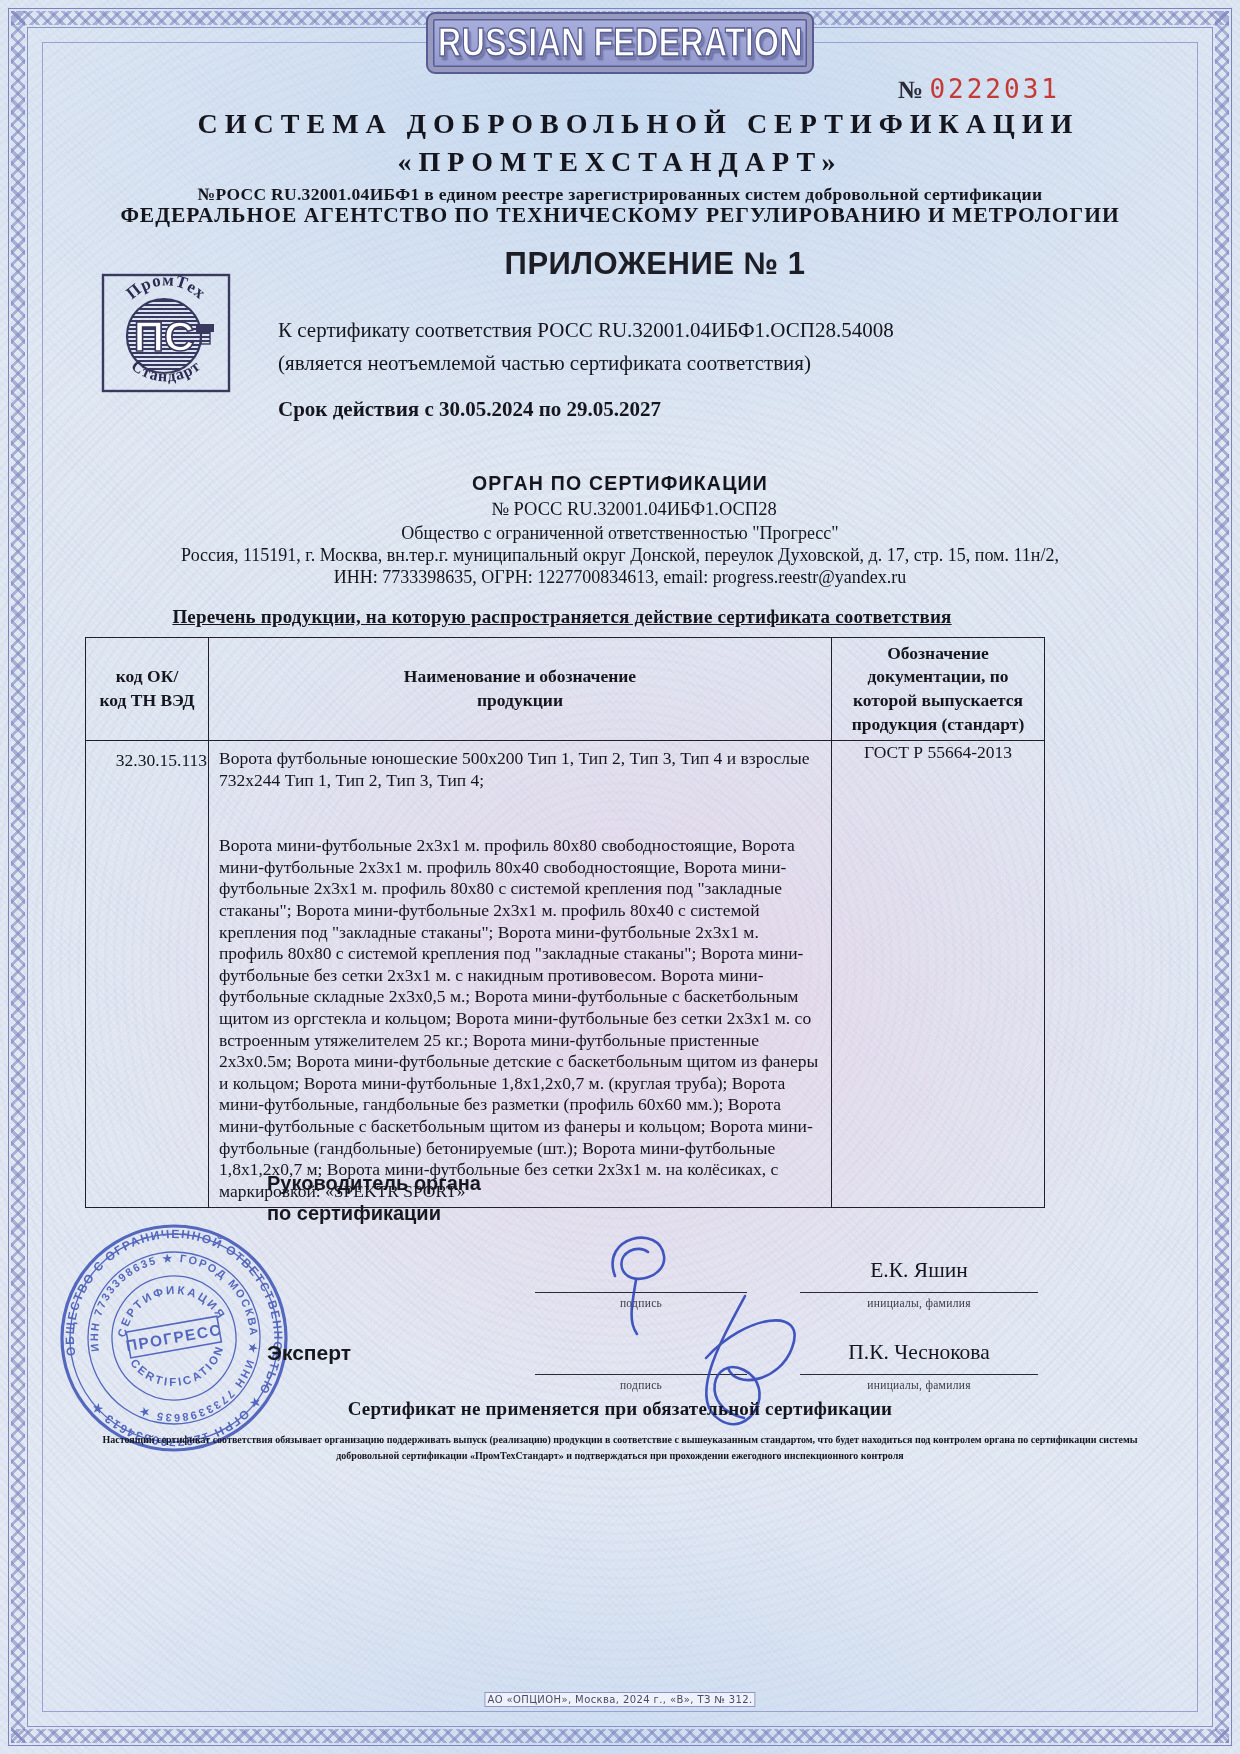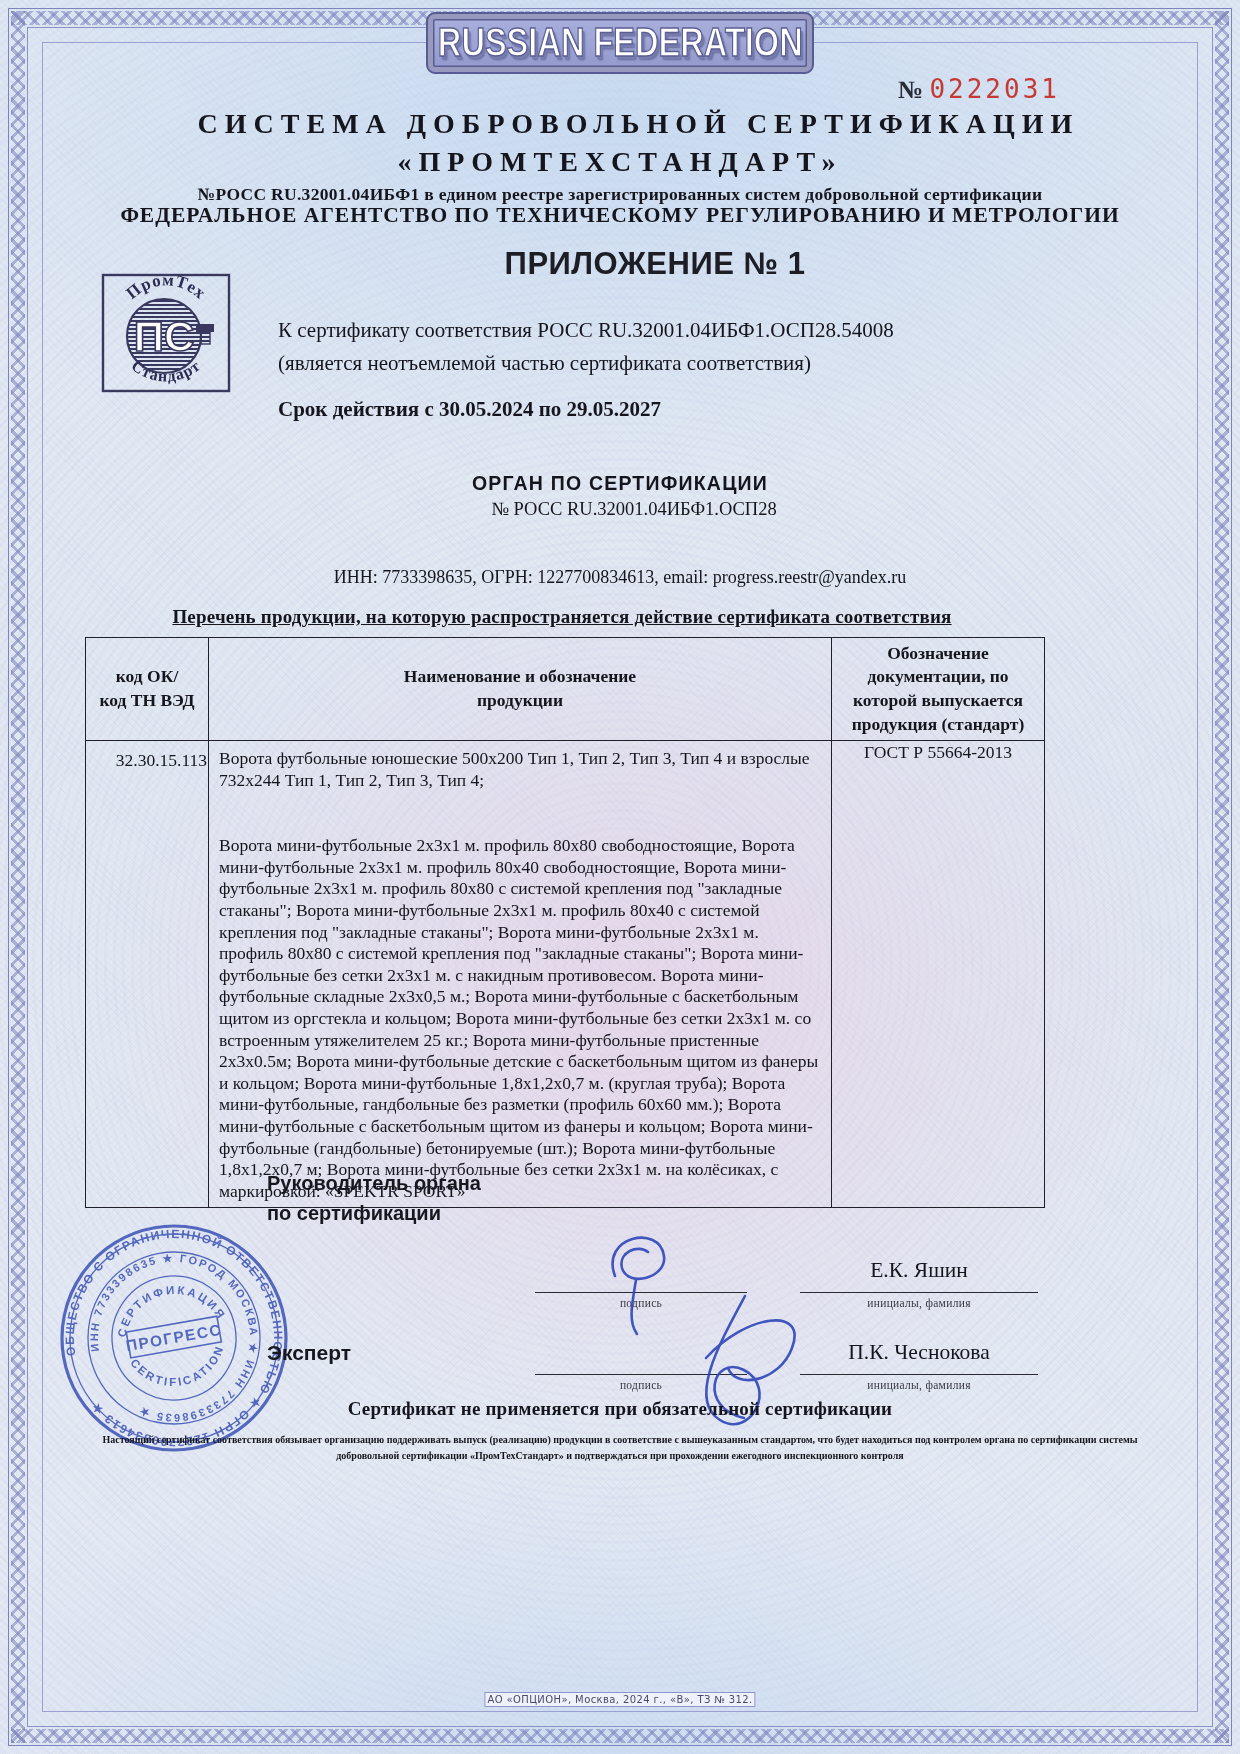--- a/index.html
+++ b/index.html
@@ -146,20 +146,22 @@
       <textPath href="#arcBot" startOffset="50%" text-anchor="middle">Стандарт</textPath>
     </text>
   </svg>
 
   <div class="abs kcert">К сертификату соответствия РОСС RU.32001.04ИБФ1.ОСП28.54008</div>
   <div class="abs integral">(является неотъемлемой частью сертификата соответствия)</div>
   <div class="abs validity">Срок действия с 30.05.2024 по 29.05.2027</div>
 
   <div class="abs ctr org-heading">ОРГАН ПО СЕРТИФИКАЦИИ</div>
   <div class="abs ctr org-number">№ РОСС RU.32001.04ИБФ1.ОСП28</div>
+  <div class="abs ctr org-name">Общество с ограниченной ответственностью "Прогресс"</div>
+  <div class="abs ctr org-address">Россия, 115191, г. Москва, вн.тер.г. муниципальный округ Донской, переулок Духовской, д. 17, стр. 15, пом. 11н/2,</div>
   <div class="abs ctr org-details">ИНН: 7733398635, ОГРН: 1227700834613, email: progress.reestr@yandex.ru</div>
 
   <div class="abs ctr tbl-caption">Перечень продукции, на которую распространяется действие сертификата соответствия</div>
   <div class="abs tblwrap">
     <table class="prod">
       <tbody>
           <tr class="hdr">
         <td class="c1"><span class="pre">код ОК/
 код ТН ВЭД</span></td>
         <td class="c2"><span class="pre">Наименование и обозначение

